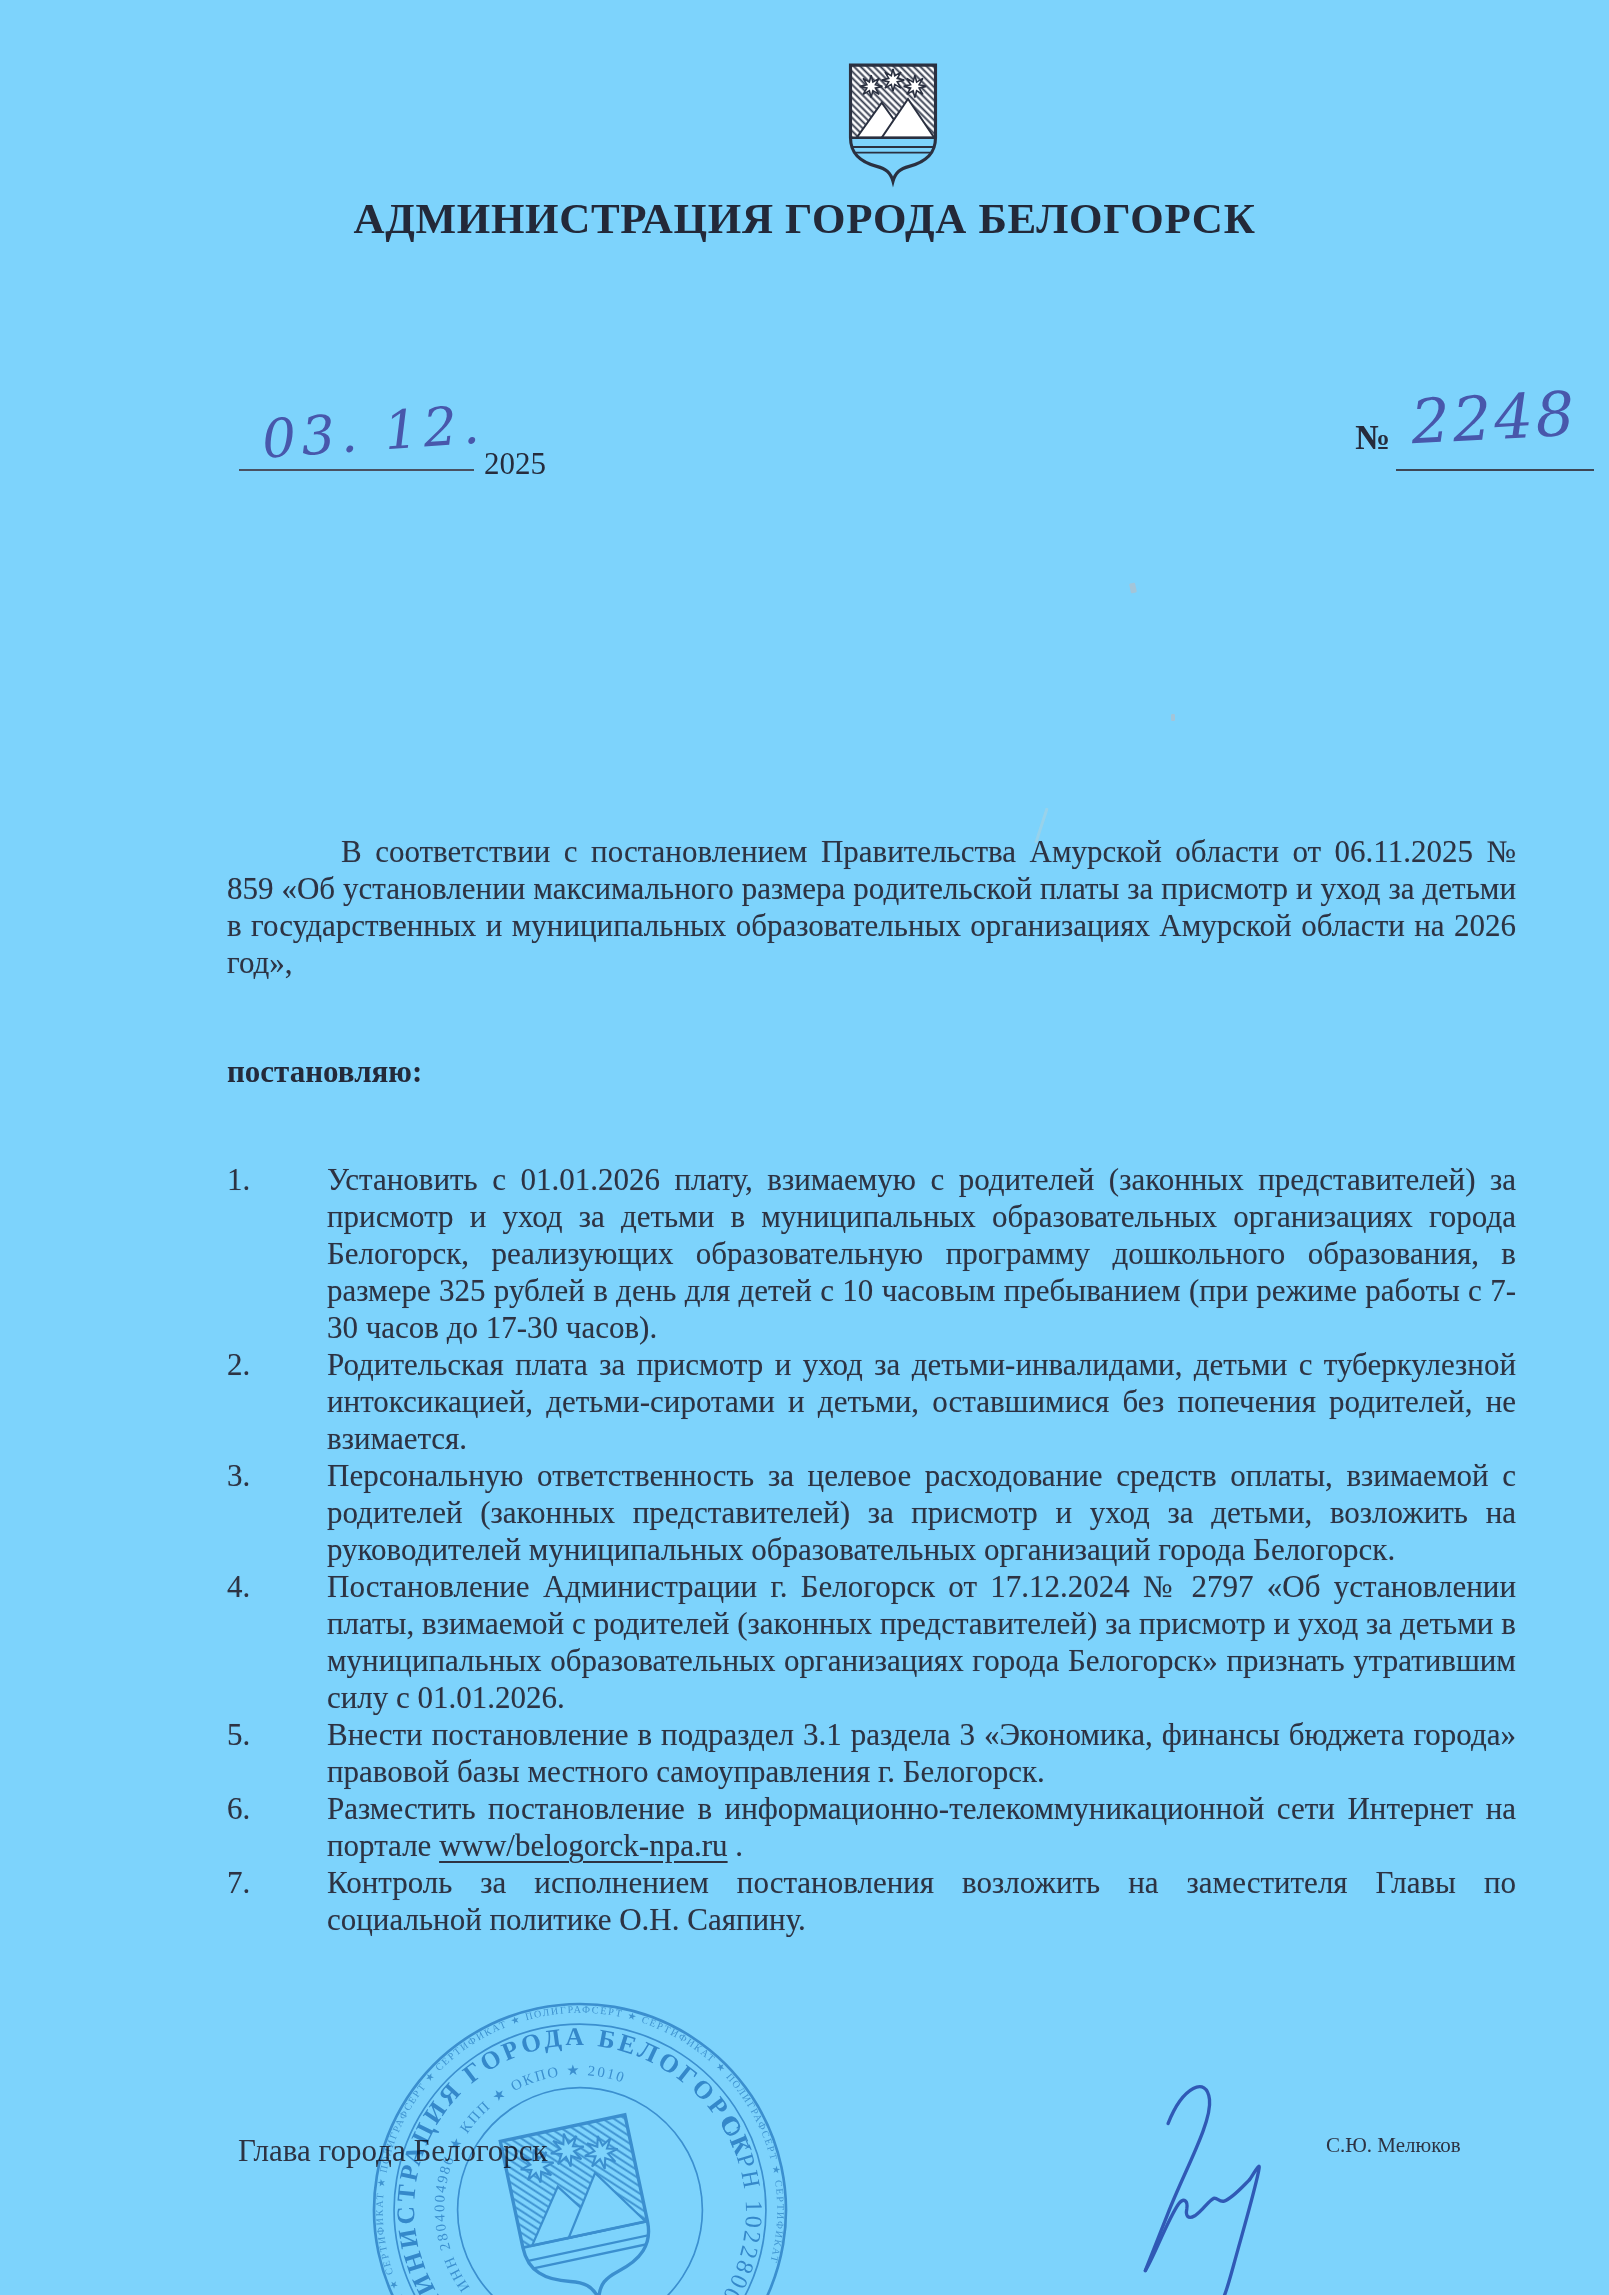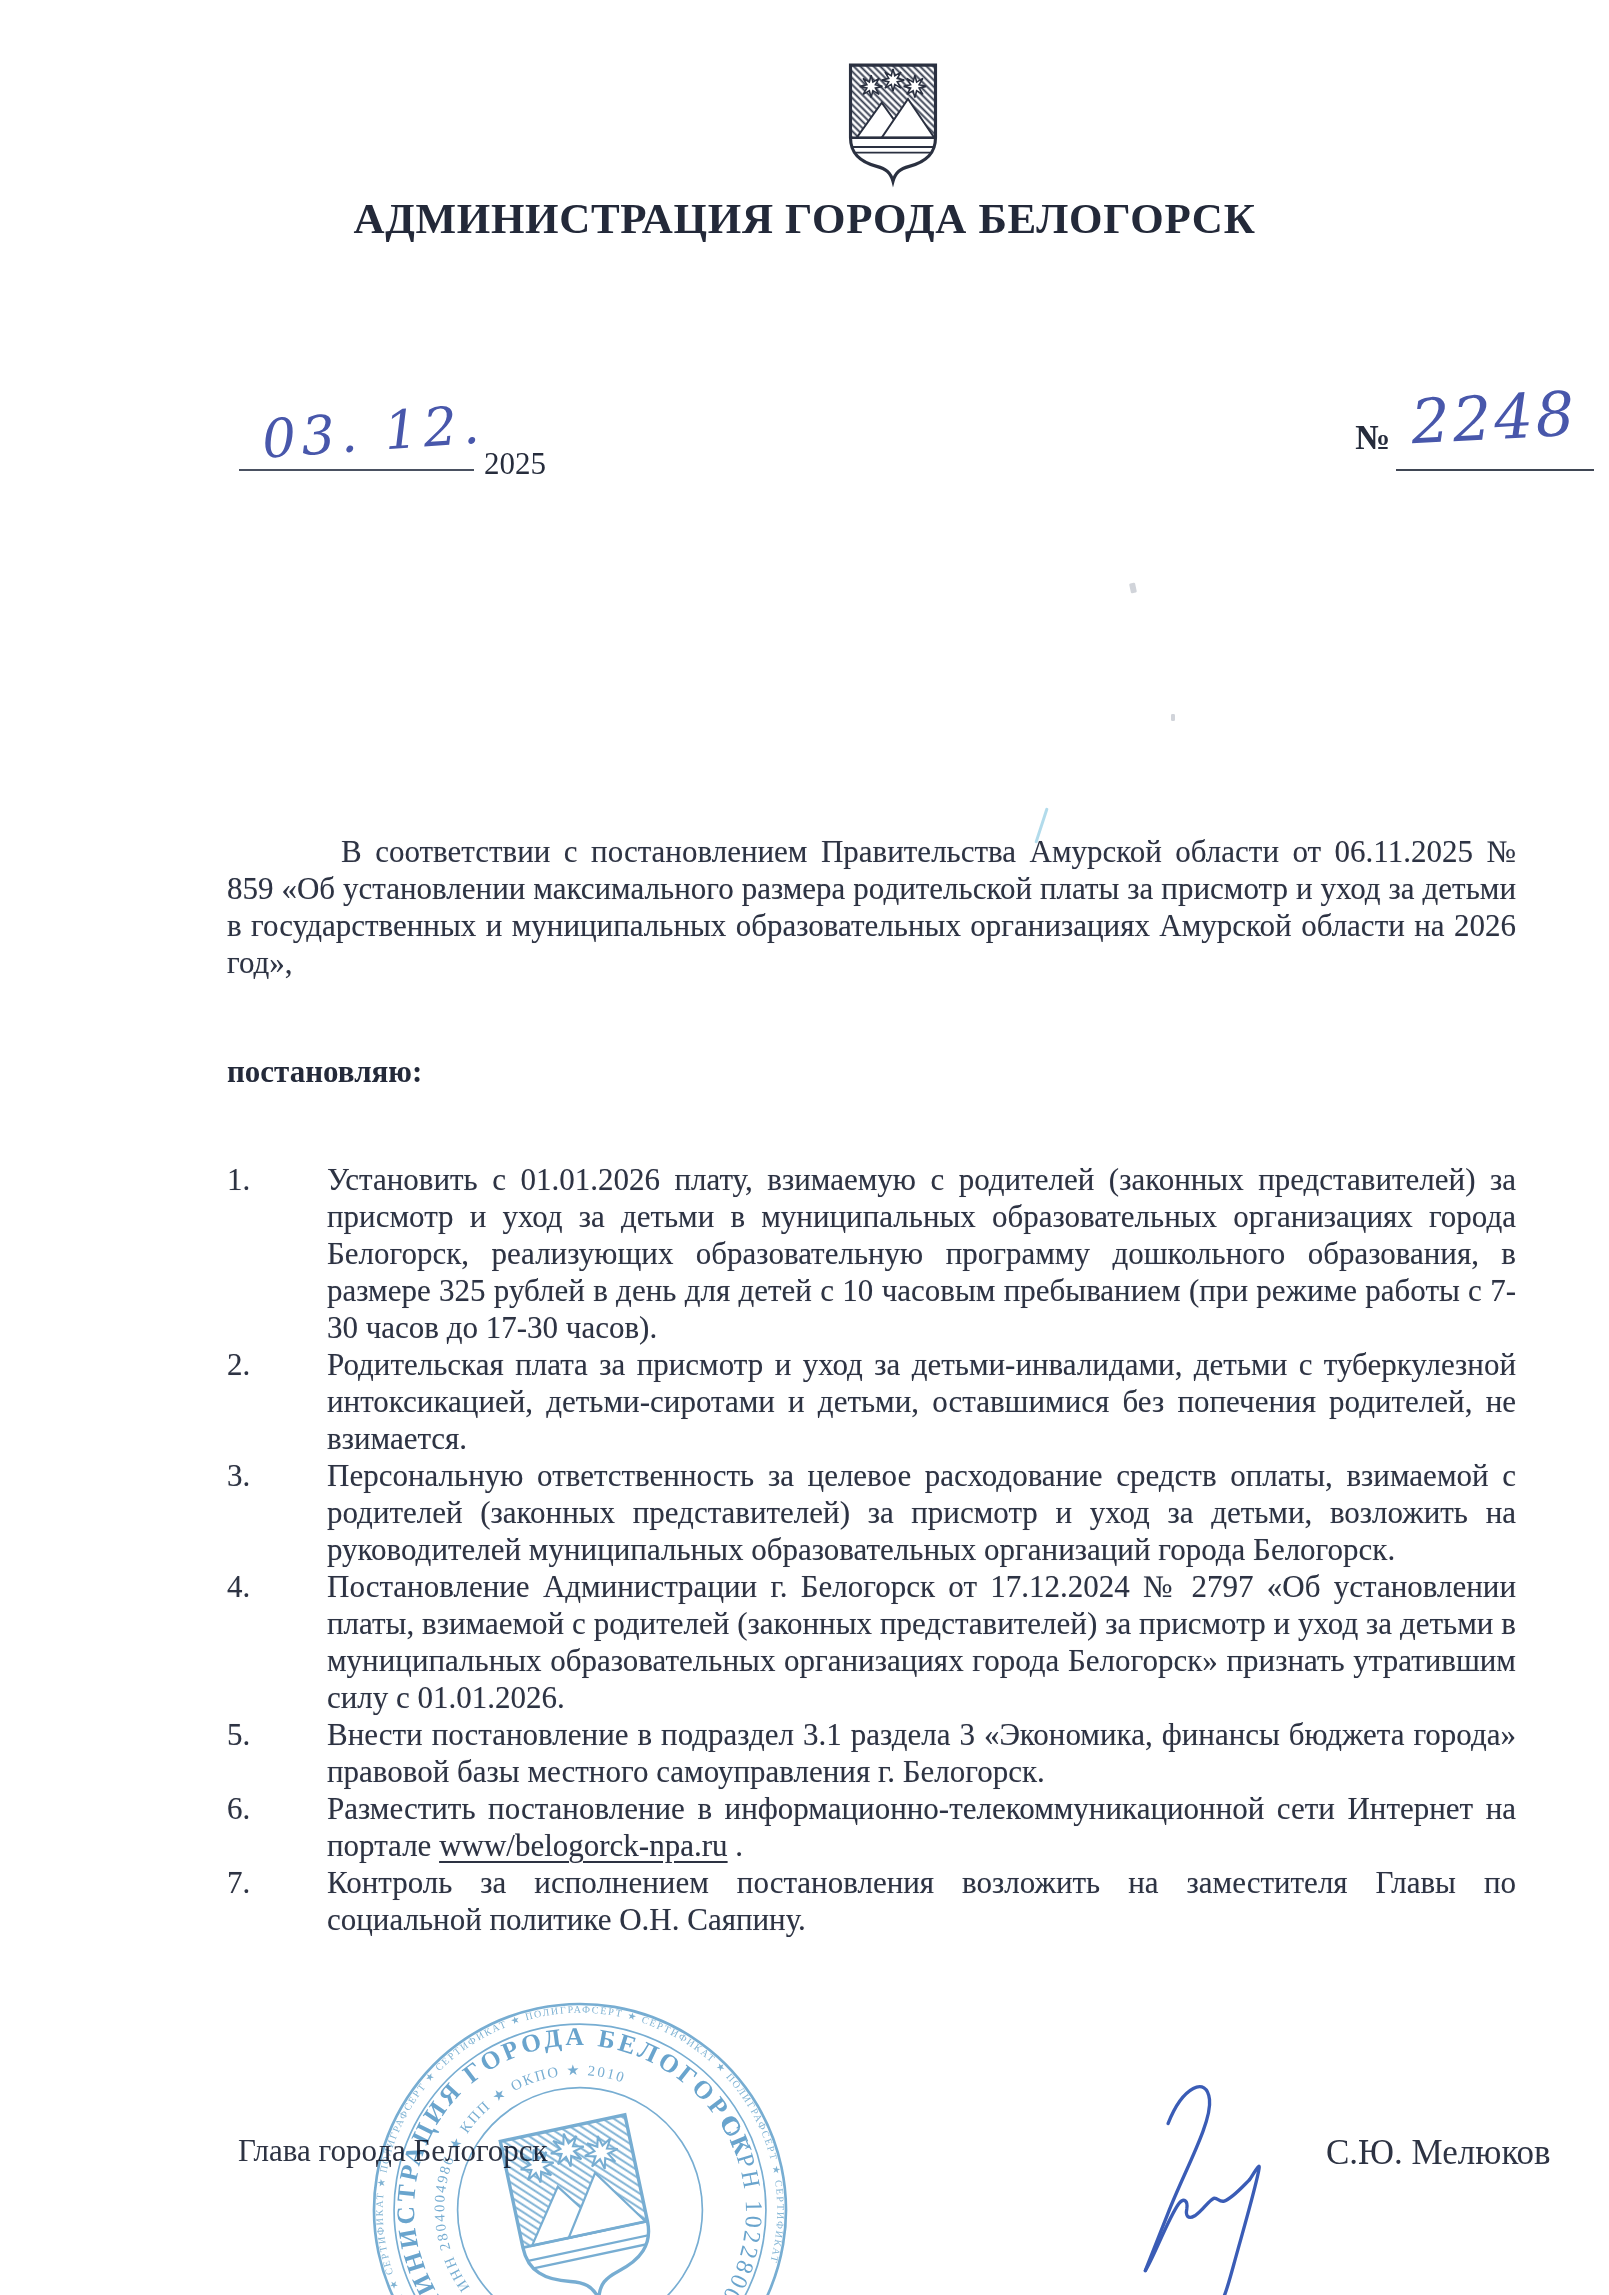--- a/index.html
+++ b/index.html
@@ -1,20 +1,20 @@
 <!DOCTYPE html>
 <html lang="ru" style="font-size:10.7px"><head>
 <meta charset="utf-8">
 <style>
   html,body{margin:0;padding:0;background:#e8e8e8;}
   .page{
     position:relative;
     width:1609px;height:2295px;
     margin:0 auto;
-    background:#ffffff;
+    background:#7dd3fc;
     overflow:hidden;
     font-family:"Liberation Serif", serif;
     color:#2d3240;
   }
   .abs{position:absolute;}
   
   .org-block{
     left:160px;top:195px;width:1289px;
     text-align:center;
     font-weight:bold;
@@ -52,21 +52,21 @@
   .subject{left:230px;top:555px;width:581px;}
   .preamble{left:227px;top:833px;width:1289px;text-indent:114px;}
   .resolve{left:227px;top:1054px;font-size:31px;font-weight:bold;color:#242a3a;}
   .list{left:227px;top:1161px;width:1289px;}
   .list-item{position:relative;}
   .list-item .num{position:absolute;left:0;top:0;}
   .list-item .txt{margin-left:100px;}
   .url{text-decoration:underline;text-decoration-thickness:2px;text-underline-offset:5.3px;}
   
   .signer-pos{left:222px;top:2133px;font-size:31px;color:#2d3343;margin-left:16px;}
-  .signer-name{left:1326px;top:2133px;font-size:35px;color:#2d3343;}
+  .signer-name{left:1326px;top:2133px;font-size:21px;color:#2d3343;}
   .autograph{left:1089px;top:2058px;}
   
   .stamp{
     left:366px;top:1996px;
     mix-blend-mode:multiply;
     opacity:.85;
     transform:rotate(-12deg);
   }
   
   .speck{background:#b9bdc6;opacity:.65;border-radius:1.3px;}

